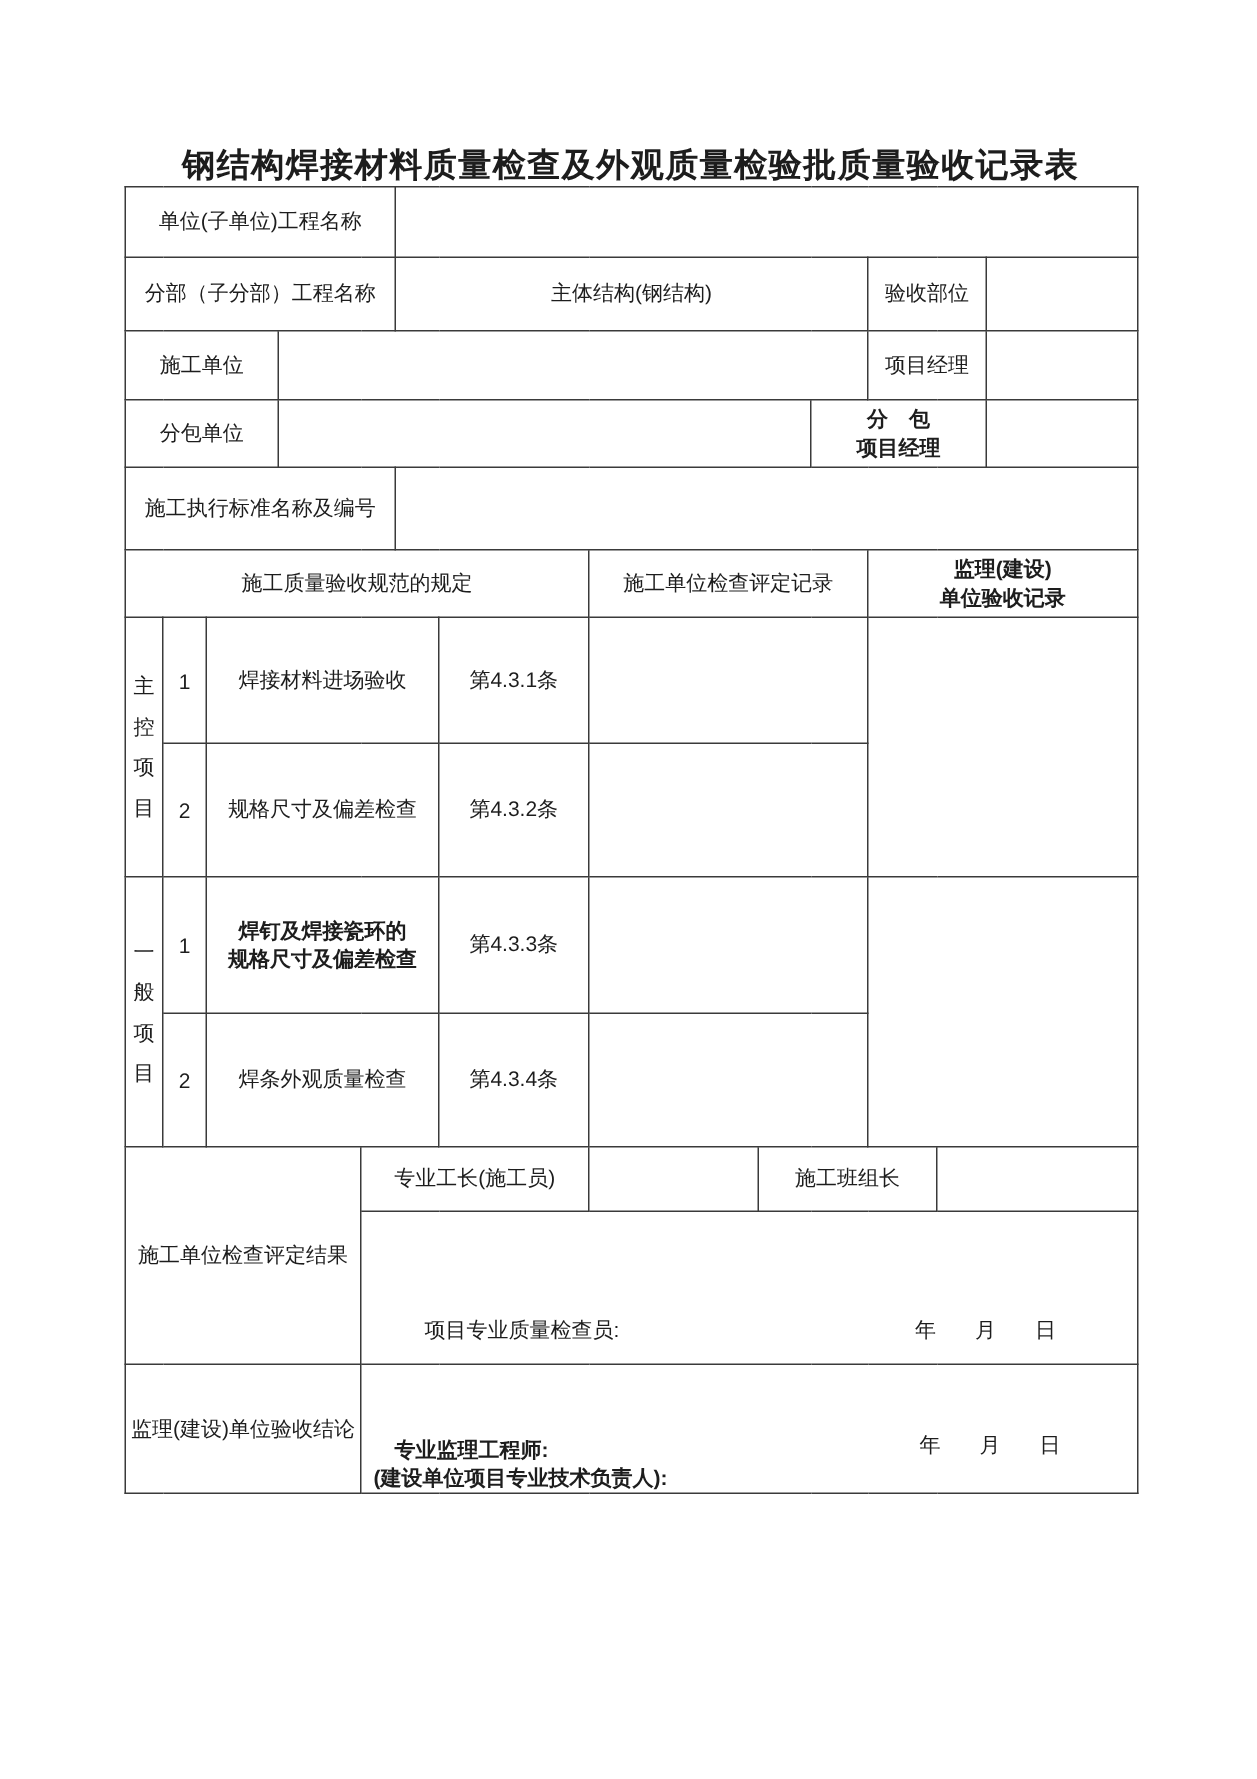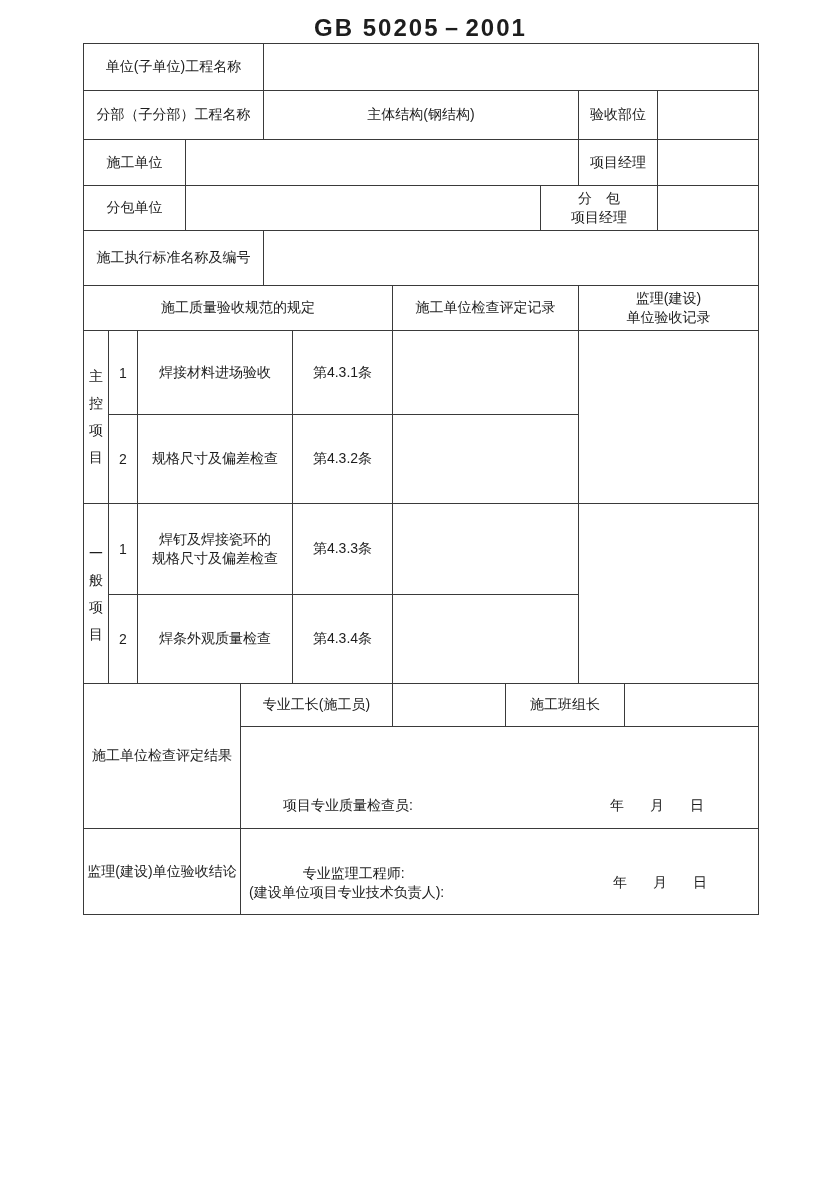--- a/index.html
+++ b/index.html
@@ -32,33 +32,33 @@
   table.form {
     width: 675px; border-collapse: collapse; table-layout: fixed;
   }
   table.form td {
     border: 1px solid #3a3a3a;
     font-size: 14px;
     text-align: center; vertical-align: middle;
     padding: 2px; overflow: hidden;
   }
   td.left { text-align: left; padding-left: 9px; margin-top: 34px; }
-  .pre { white-space: pre-line; line-height: 1.35; }
+  .pre { white-space: pre-line; line-height: 1.35; font-weight: bold; }
   td.vtext { white-space: pre-line; line-height: 27px; padding: 0; font-size: 14px; }
   td.rel { position: relative; }
   .insp-label { position: absolute; left: 42px; bottom: 13px; font-size: 14px; }
   .insp-date { position: absolute; right: 48px; bottom: 13px; font-size: 14px; letter-spacing: 6px; }
-  .eng-label { position: absolute; left: 8px; bottom: 12px; font-size: 14px; text-align: center; }
+  .eng-label { position: absolute; left: 8px; bottom: 0; font-size: 14px; text-align: left; }
   .eng-date { position: absolute; right: 45px; bottom: 22px; font-size: 14px; letter-spacing: 6px; }
 </style>
 </head>
 <body>
 
 <div class="sheet">
-  <div class="doc-subtitle">GB 50205－2001</div>
+  <div class="doc-title">钢结构焊接材料质量检查及外观质量检验批质量验收记录表</div>
 
   <table class="form">
     <colgroup>
       <col style="width:25px">
         <col style="width:29px">
         <col style="width:48px">
       <col style="width:55px">
         <col style="width:23px">
         <col style="width:29px">
       <col style="width:100px">

